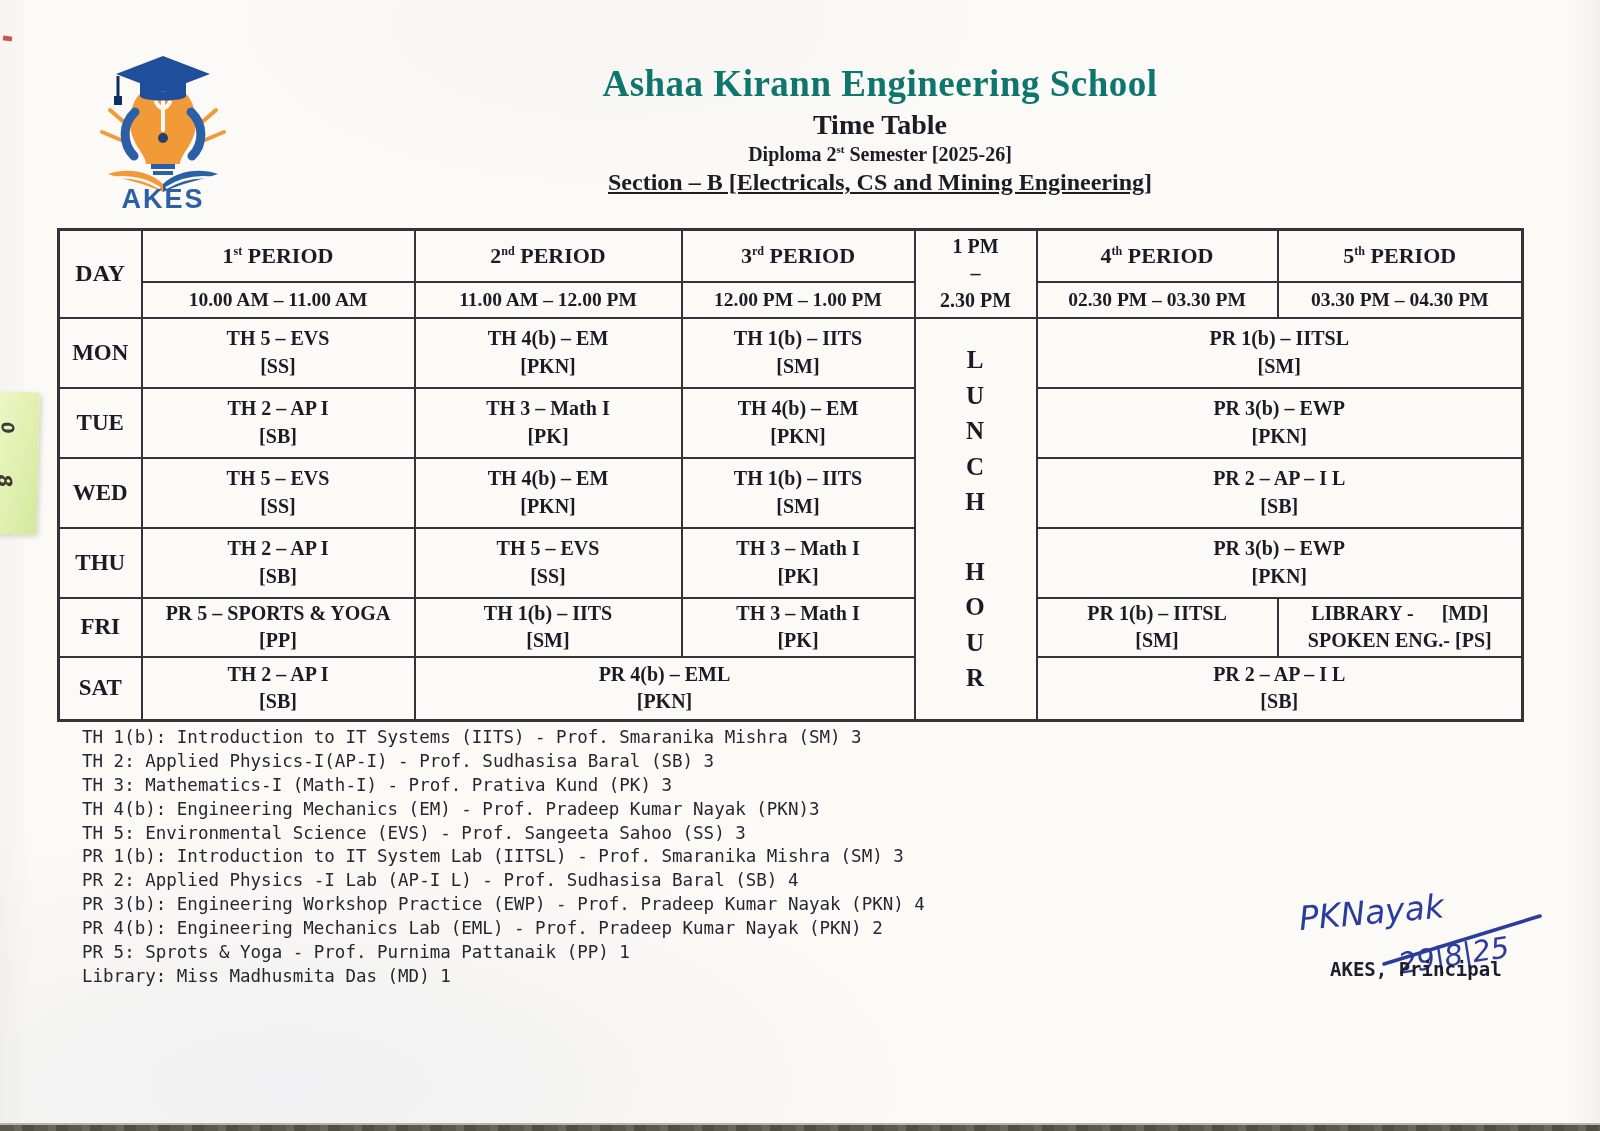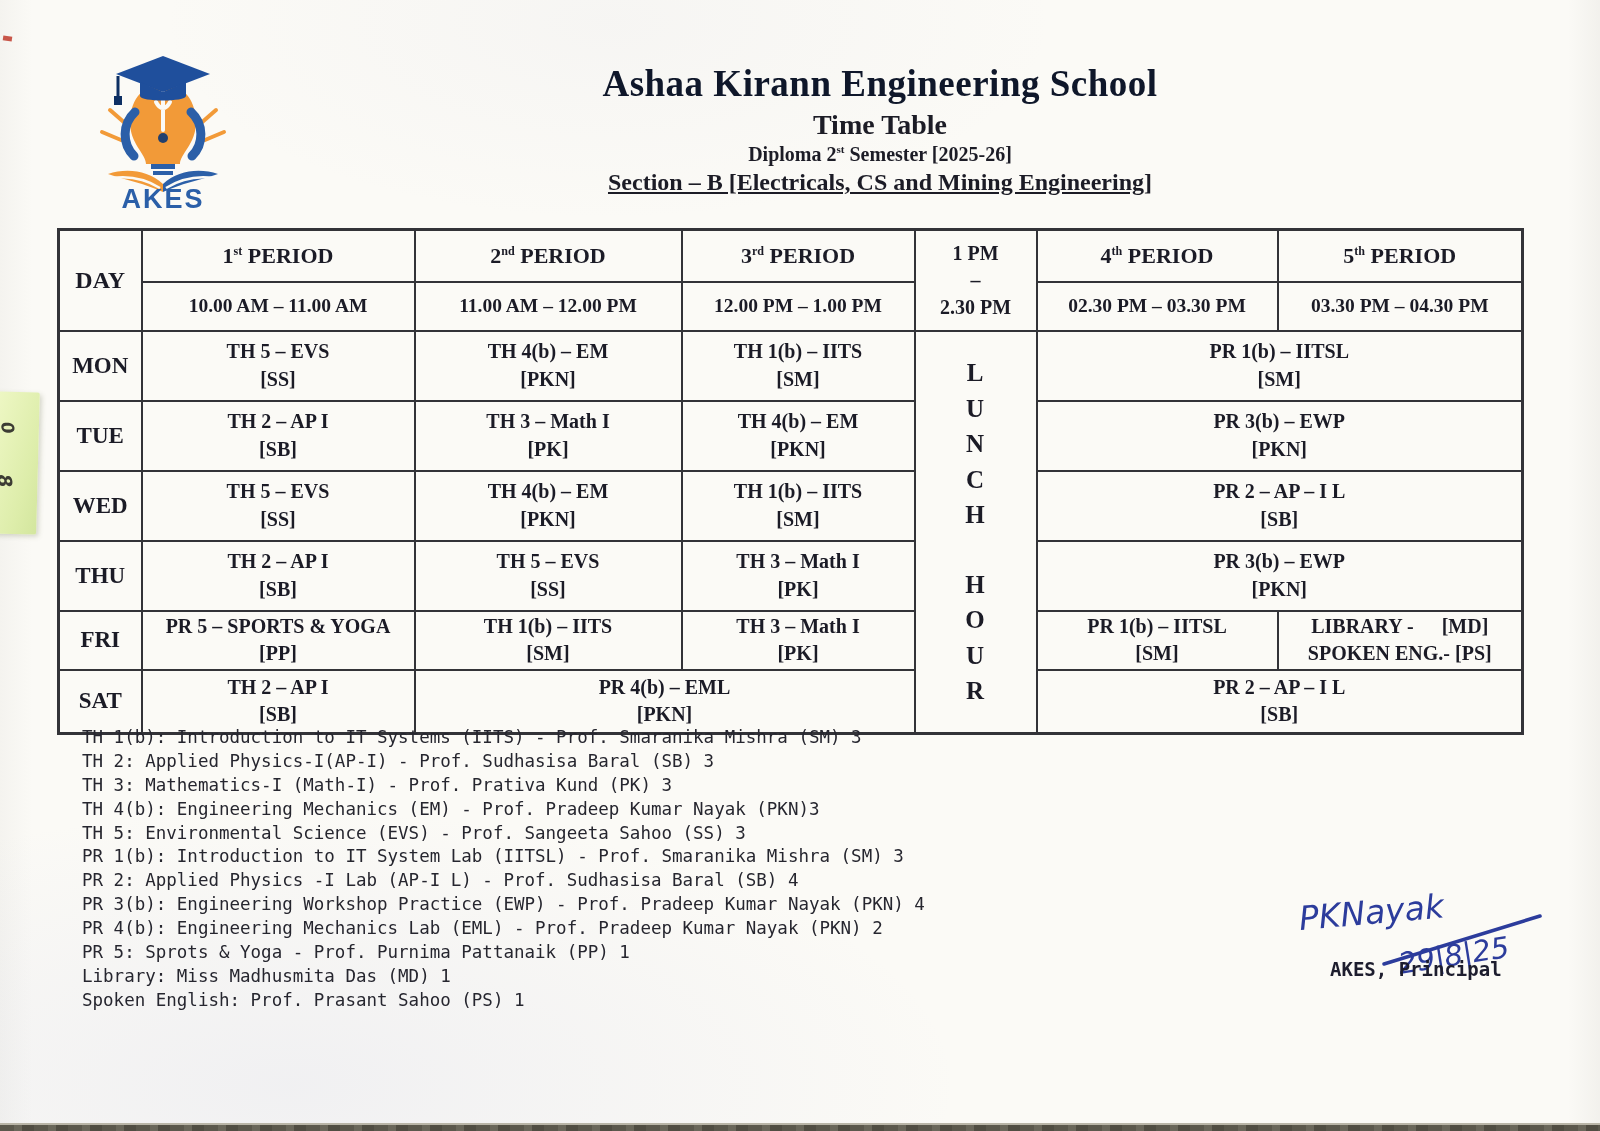--- a/index.html
+++ b/index.html
@@ -33,21 +33,21 @@
   }
   .sticky-note .mark { position:absolute; font-family:"DejaVu Sans",sans-serif; font-style:italic; color:#3c3c34; font-weight:bold; }
   .sticky-note .mark.m1 { left:9px; top:26px; font-size:17px; transform:rotate(78deg); }
   .sticky-note .mark.m2 { left:7px; top:78px; font-size:19px; transform:rotate(82deg); }
 
   
   .logo { position:absolute; left:88px; top:52px; width:150px; height:158px; }
 
   
   .title-block { position:absolute; left:360px; top:62px; width:1040px; text-align:center; color:#1c1c26; }
-  .school-name { font-size:37px; font-weight:bold; color:#0f172a; letter-spacing:.5px; }
+  .school-name { font-size:37px; font-weight:bold; color:#0f766e; letter-spacing:.5px; }
   .doc-title   { font-size:28px; font-weight:bold; margin-top:4px; }
   .semester    { font-size:20px; font-weight:bold; margin-top:2px; }
   .section     { font-size:24px; font-weight:bold; margin-top:3px;text-decoration:underline; }
   sup { font-size:.55em; vertical-align:super; font-weight:bold; }
 
   
   table.tt {
     position:absolute; left:57px; top:228px; width:1464px;
     border-collapse:collapse; table-layout:fixed;
     color:#1b1b26;
@@ -58,21 +58,21 @@
   .day-hdr  { font-size:24px; font-weight:bold; }
   .period   { font-size:22px; font-weight:bold; }
   .time     { font-size:19.5px; font-weight:bold; }
   .day-cell { font-size:23px; font-weight:bold; }
   .cl       { font-size:20px; font-weight:bold; line-height:1.38; }
   .lunch-time { font-size:20px; font-weight:bold; white-space:pre-line; line-height:1.35; }
   .lunch-body { font-size:25px; font-weight:bold; letter-spacing:1px; }
   .lunch-word { white-space:pre-line; line-height:1.42; }
   .lunch-gap { height:34px; }
   .split-line { display:inline-flex; gap:28px; justify-content:center; }
-  .r-h1 { height:52px; } .r-h2 { height:49px; }
+  .r-h1 { height:52px; } .r-h2 { height:36px; }
   .r-d  { height:70px; } .r-fri { height:57px; } .r-sat { height:64px;margin-left:27px; }
 
   
   .legend {
     position:absolute; left:82px; top:727px; width:1100px;
     font-family:"DejaVu Sans Mono", monospace;
     font-size:17.5px; color:#26262f; font-weight:500;
   }
   .legend .line { height:23.9px; white-space:nowrap; }
 
@@ -309,21 +309,20 @@
     <div class="line">TH 2: Applied Physics-I(AP-I) - Prof. Sudhasisa Baral (SB) 3</div>
     <div class="line">TH 3: Mathematics-I (Math-I) - Prof. Prativa Kund (PK) 3</div>
     <div class="line">TH 4(b): Engineering Mechanics (EM) - Prof. Pradeep Kumar Nayak (PKN)3</div>
     <div class="line">TH 5: Environmental Science (EVS) - Prof. Sangeeta Sahoo (SS) 3</div>
     <div class="line">PR 1(b): Introduction to IT System Lab (IITSL) - Prof. Smaranika Mishra (SM) 3</div>
     <div class="line">PR 2: Applied Physics -I Lab (AP-I L) - Prof. Sudhasisa Baral (SB) 4</div>
     <div class="line">PR 3(b): Engineering Workshop Practice (EWP) - Prof. Pradeep Kumar Nayak (PKN) 4</div>
     <div class="line">PR 4(b): Engineering Mechanics Lab (EML) - Prof. Pradeep Kumar Nayak (PKN) 2</div>
     <div class="line">PR 5: Sprots &amp; Yoga - Prof. Purnima Pattanaik (PP) 1</div>
     <div class="line">Library: Miss Madhusmita Das (MD) 1</div>
-    <div class="line">Spoken English: Prof. Prasant Sahoo (PS) 1</div>
   </div>
 
   <svg class="sig-svg" width="290" height="130">
     <g fill="#2c3c9c" font-family="DejaVu Sans, sans-serif" font-style="italic">
       <text x="18" y="58" font-size="33" transform="rotate(-5 18 58)">PKNayak</text>
       <line x1="102" y1="92" x2="258" y2="44" stroke="#2c3c9c" stroke-width="3.5" stroke-linecap="round"></line>
       <text x="118" y="102" font-size="29" transform="rotate(-9 118 102)">29|8|25</text>
     </g>
   </svg>
   <div class="principal">AKES, Principal</div>

